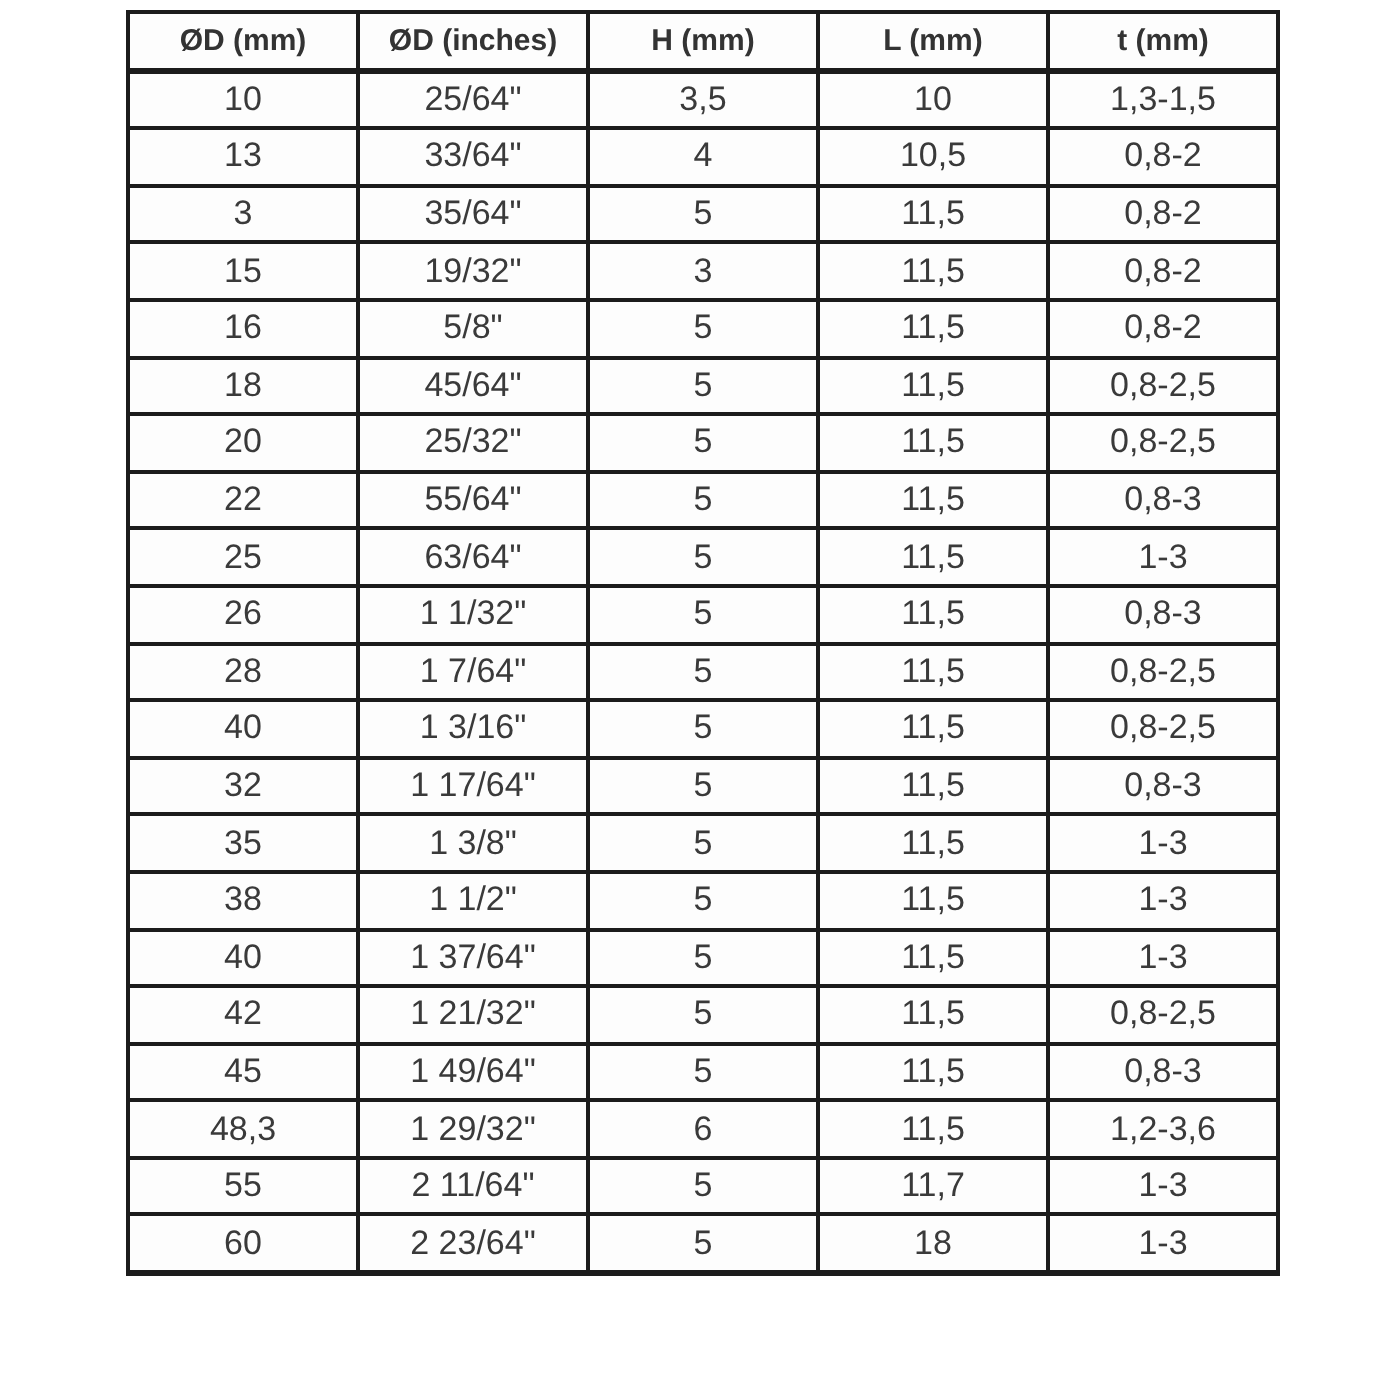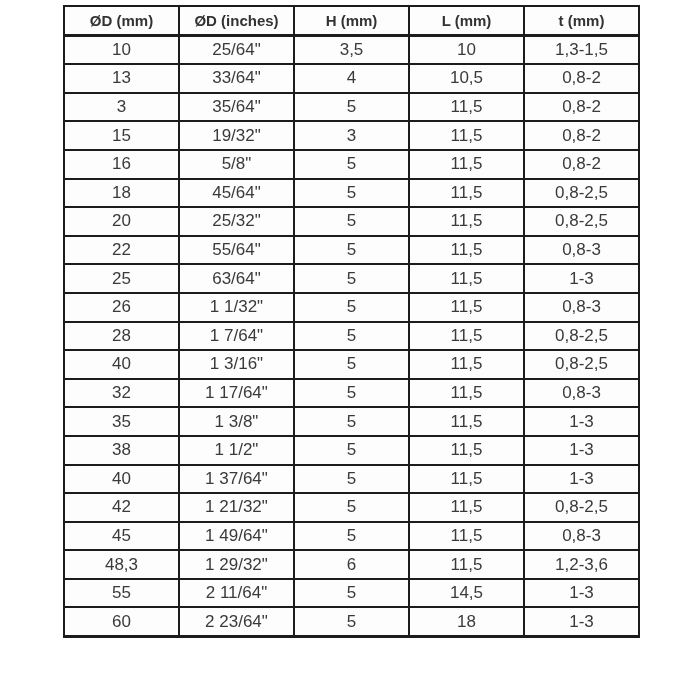--- a/index.html
+++ b/index.html
@@ -204,21 +204,21 @@
           <td>48,3</td>
           <td>1 29/32"</td>
           <td>6</td>
           <td>11,5</td>
           <td>1,2-3,6</td>
         </tr>
         <tr>
           <td>55</td>
           <td>2 11/64"</td>
           <td>5</td>
-          <td>14,5</td>
+          <td>11,7</td>
           <td>1-3</td>
         </tr>
         <tr>
           <td>60</td>
           <td>2 23/64"</td>
           <td>5</td>
           <td>18</td>
           <td>1-3</td>
         </tr>
       </tbody>

